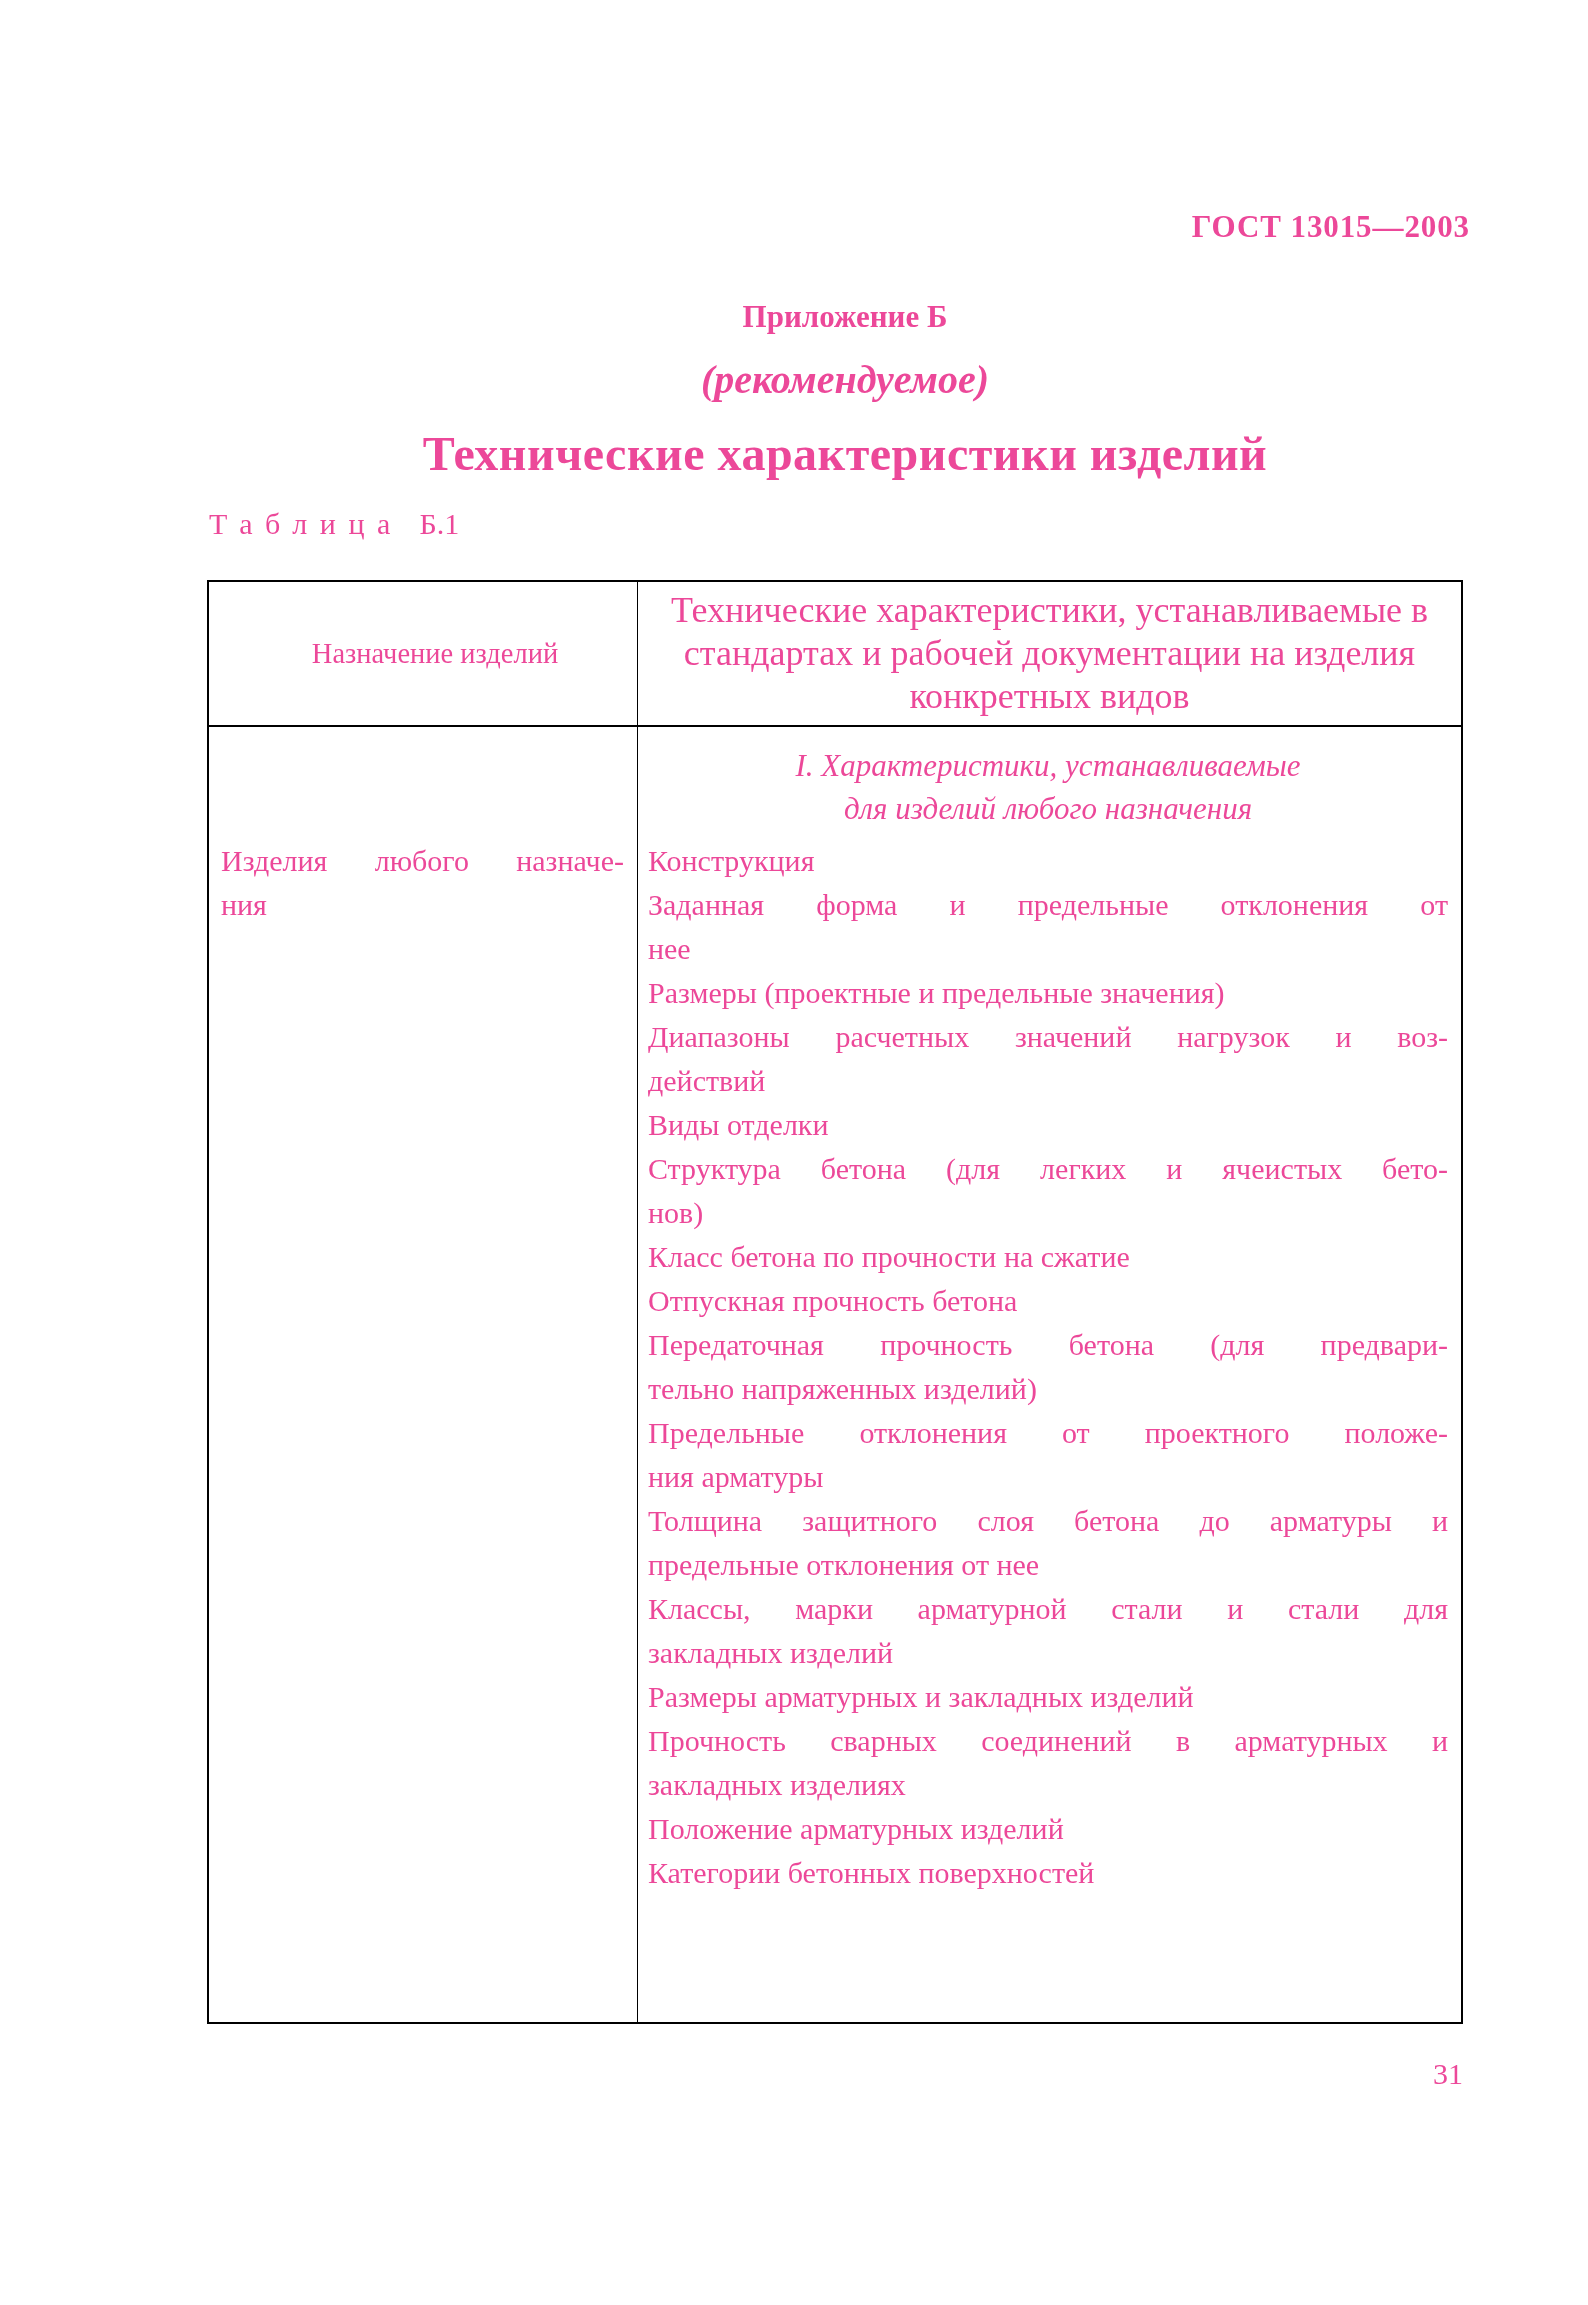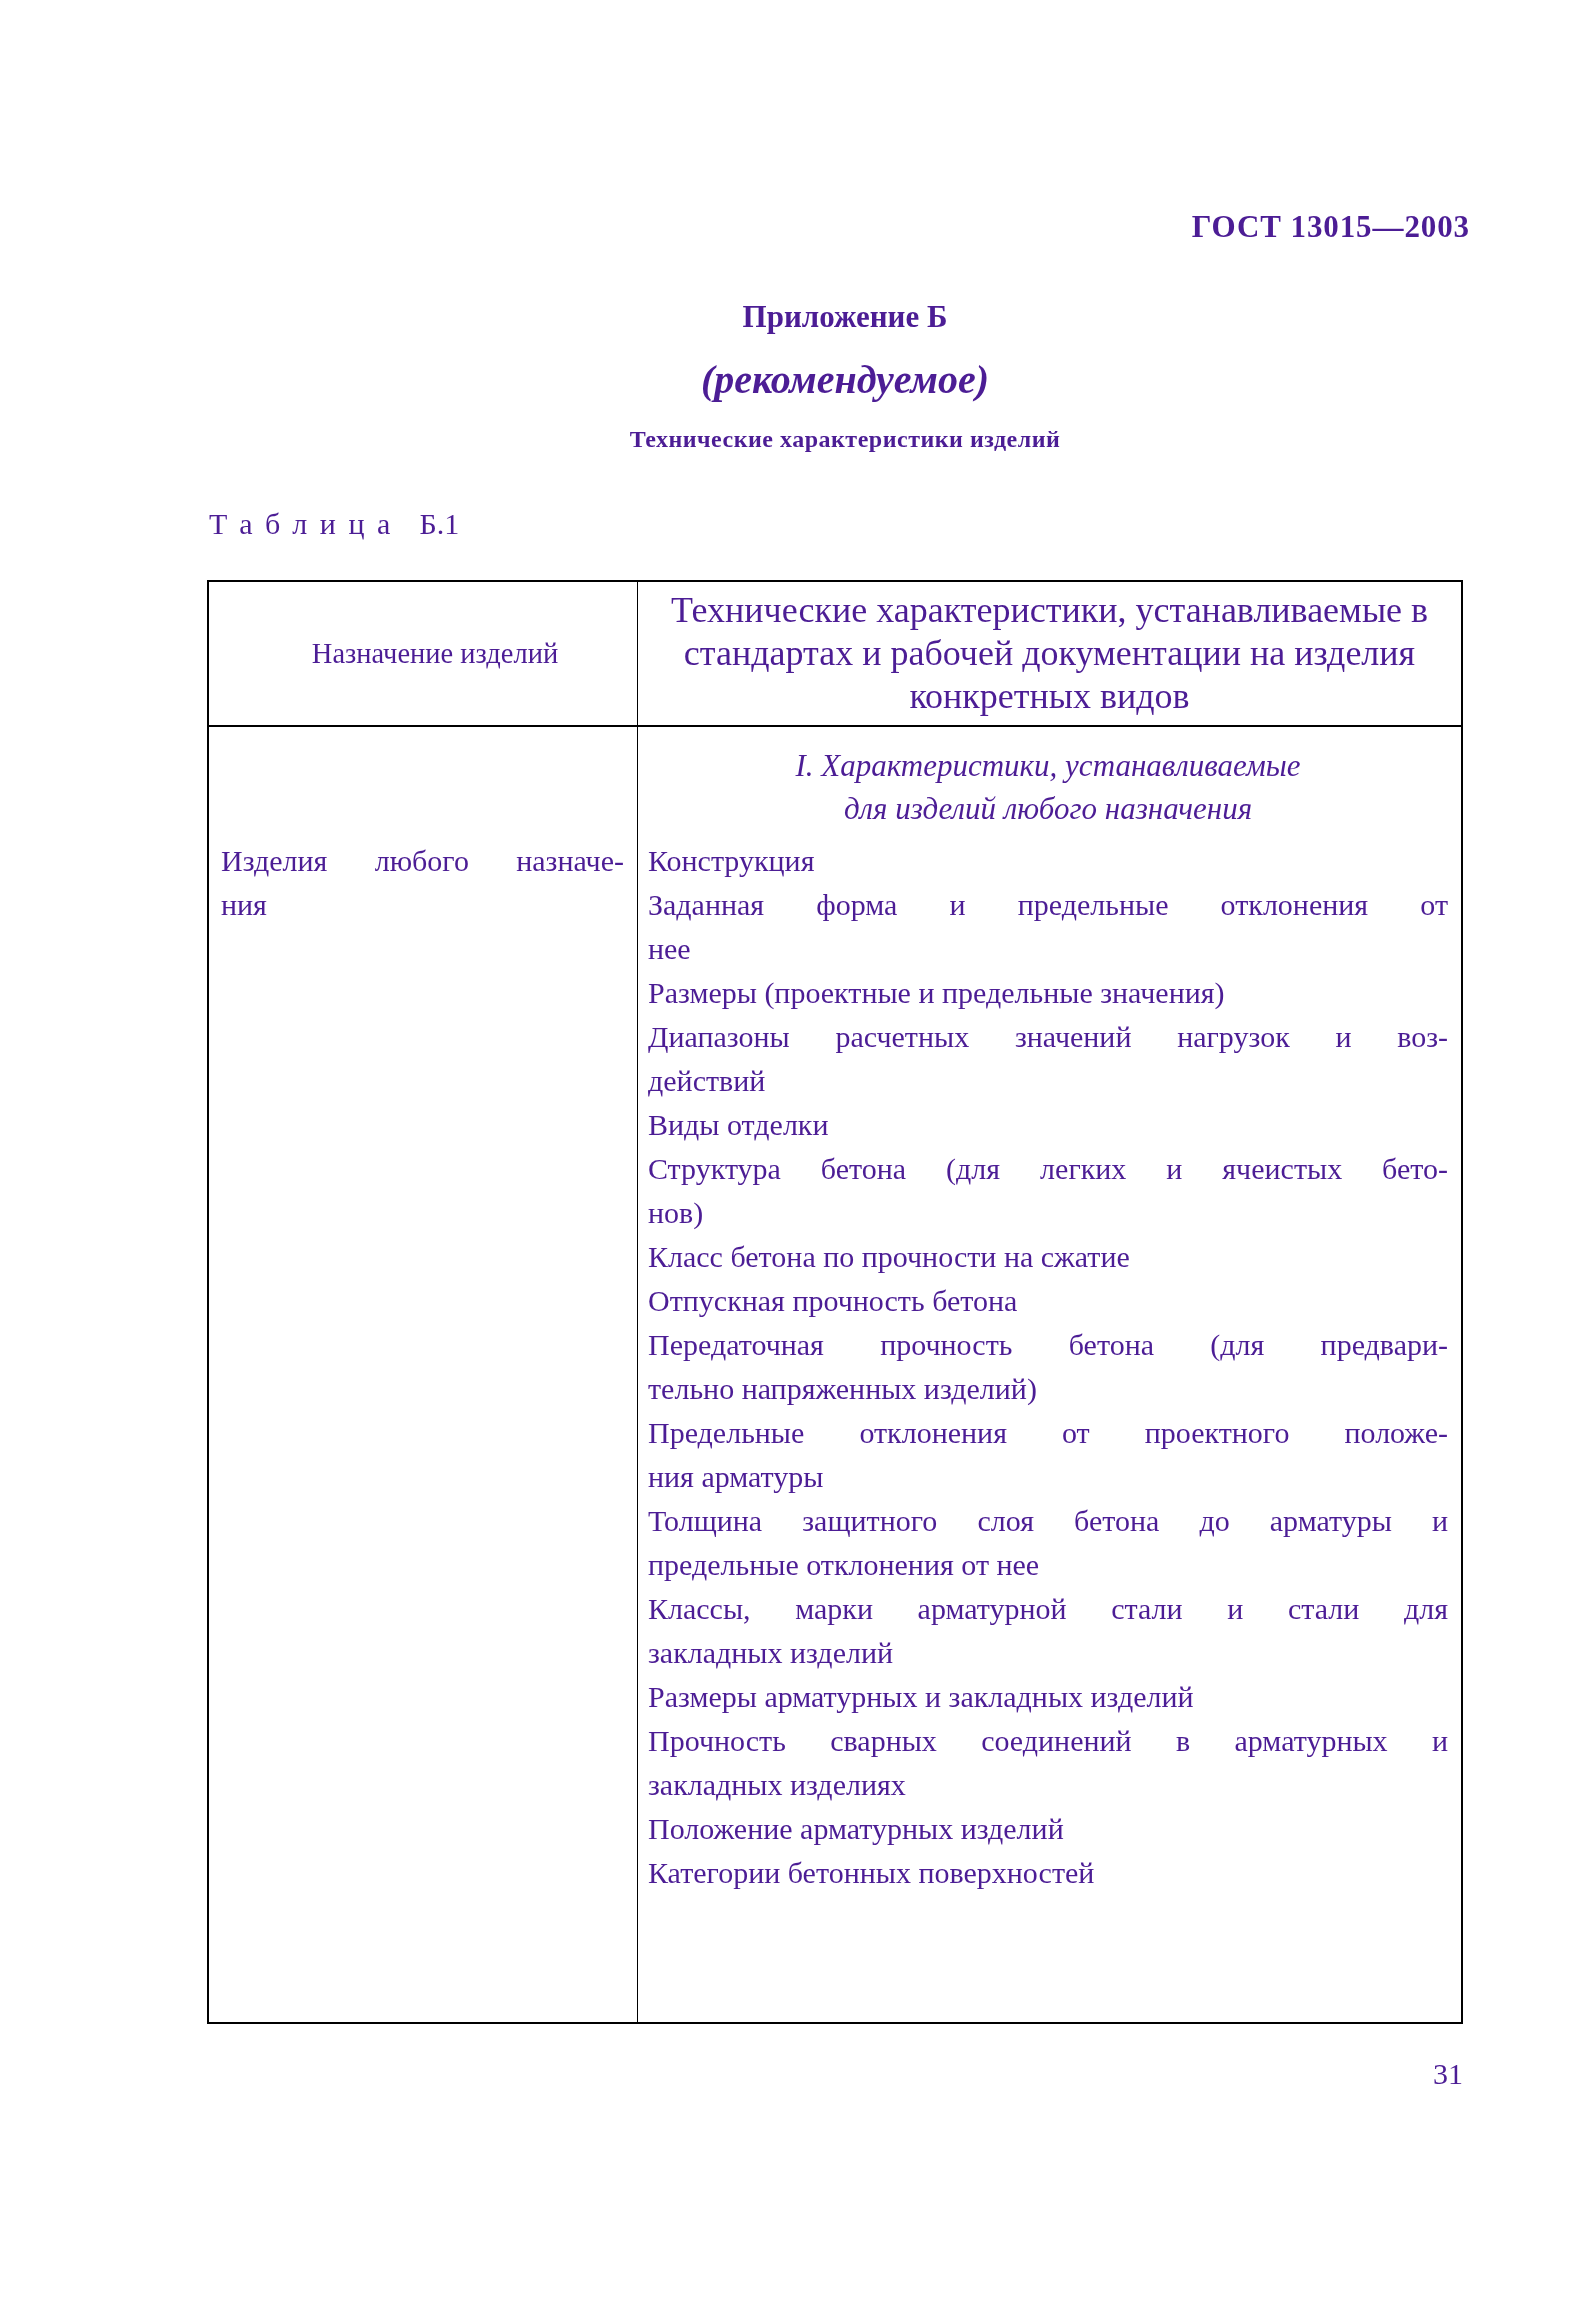--- a/index.html
+++ b/index.html
@@ -1,33 +1,33 @@
 <!DOCTYPE html>
 <html lang="ru" style="font-size:14.7px"><head>
 <meta charset="utf-8">
 <style>
   html,body{margin:0;padding:0;background:#8a8a8a;}
   .page{
     position:relative;
     width:1589px;height:2306px;
     margin:0 auto;
     background:#ffffff;
-    color:#4c1d95;
+    color:#ec4899;
     font-family:"Liberation Serif","DejaVu Serif",serif;
     overflow:hidden;
   }
   .doc-code{
     position:absolute;top:209px;right:119px;
     font-size:31px;font-weight:bold;letter-spacing:0.9px;
     white-space:nowrap;
   }
   .center-band{position:absolute;left:217px;width:1256px;text-align:center;}
   .appendix-label{top:299px;font-size:31px;font-weight:bold;}
   .appendix-note{top:356px;font-size:40px;font-weight:bold;font-style:italic;}
-  .doc-title{top:426px;font-size:24px;font-weight:bold;letter-spacing:0.5px;}
+  .doc-title{top:426px;font-size:48px;font-weight:bold;letter-spacing:0.5px;}
   .table-caption{
     position:absolute;left:209px;top:507px;
     font-size:30px;white-space:nowrap;text-align:center;
   }
   .table-caption .cap-label{letter-spacing:0.42em;}
   .table-caption .cap-number{margin-left:16.5px;}
   .gost-table{
     position:absolute;left:207px;top:580px;
     width:1256px;height:1444px;
     border:2.8px solid #000;

